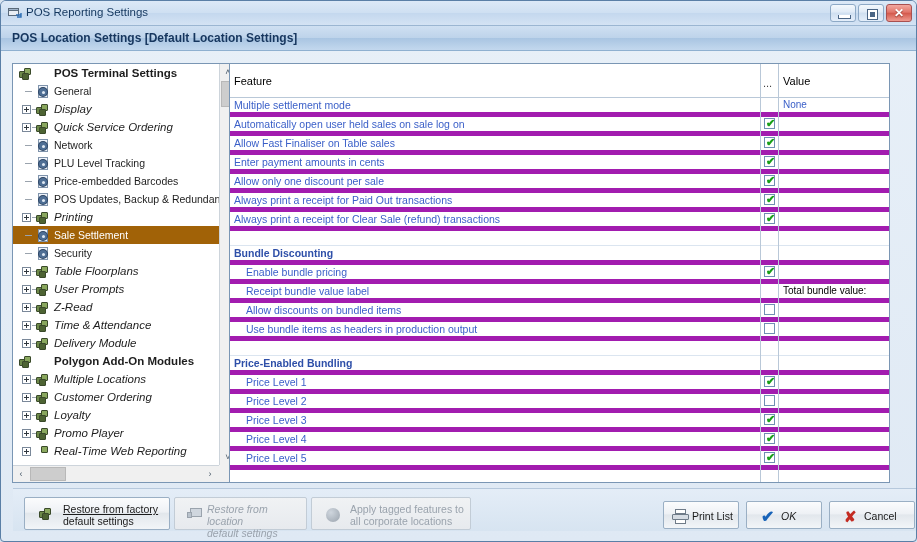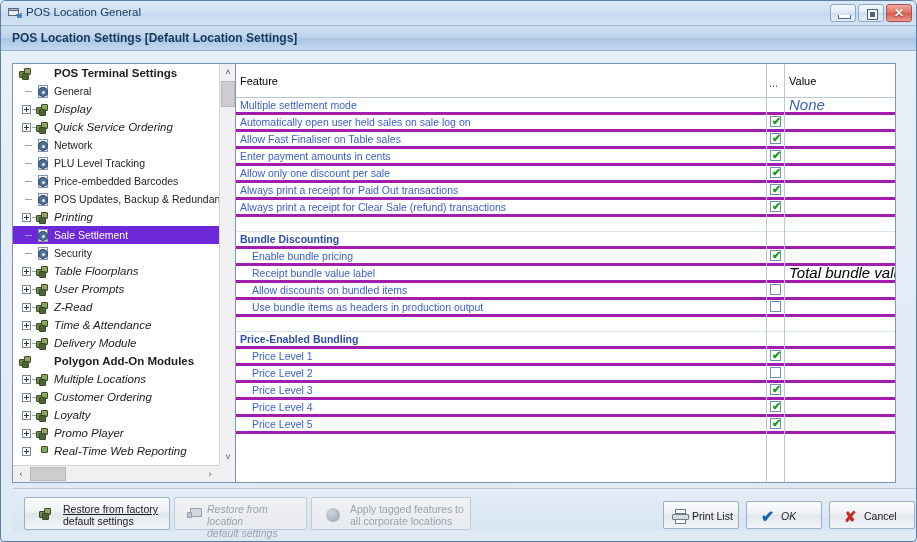--- a/index.html
+++ b/index.html
@@ -75,21 +75,21 @@
     border:1px solid #7a8899;background:#fff;box-sizing:border-box;
   }
   .tnode .plus:before{content:"";position:absolute;left:1px;top:3px;width:5px;height:1px;background:#31383f;}
   .tnode .plus:after{content:"";position:absolute;left:3px;top:1px;width:1px;height:5px;background:#31383f;}
   .tnode .elbow{position:absolute;left:12px;top:9px;width:7px;height:1px;background:#9aa3ad;}
   .tnode .connect{position:absolute;left:19px;top:9px;width:4px;height:1px;background:#9aa3ad;}
   .tnode .tlabel{position:absolute;left:41px;top:0;color:#1d1d1d;}
   .tnode.root .tlabel,.tnode.group .tlabel{font-weight:bold;font-size:11.5px;}
   .tnode.mid .tlabel{font-size:11.5px;font-style:italic;}
   .tnode.leaf .tlabel{font-size:10.5px;}
-  .tnode.sel{background:#6d28d9;}
+  .tnode.sel{background:#a16207;}
   .tnode.sel .tlabel{color:#fff;}
   .ic{position:absolute;left:23px;top:3px;width:14px;height:13px;}
   .tnode.root .ic,.tnode.group .ic{left:6px;}
   
   .ic-mod{position:relative;}
   .ic-mod i{position:absolute;display:block;border:1px solid #3a4a2a;box-sizing:border-box;}
   .ic-mod i.a{left:0;top:4px;width:7px;height:7px;background:#6e8a4a;border-radius:1px;}
   .ic-mod i.b{left:5px;top:1px;width:7px;height:7px;background:#8aa85e;border-radius:1px;}
   .ic-mod i.c{left:3px;top:6px;width:7px;height:7px;background:#4d6333;border-radius:1px;}
   
@@ -109,35 +109,35 @@
     position:absolute;left:0;bottom:0;width:100%;height:17px;
     background:#f0f0f0;border-top:1px solid #cdd4db;box-sizing:border-box;
   }
   .hsb-l,.hsb-r{position:absolute;top:0;width:16px;height:16px;color:#4a5a6a;font-size:9px;text-align:center;line-height:16px;}
   .hsb-l{left:0;}
   .hsb-r{right:17px;}
   .hthumb{position:absolute;left:17px;top:1px;width:36px;height:14px;background:#cdcdcd;border:1px solid #b8b8b8;box-sizing:border-box;}
   .corner{position:absolute;right:0;bottom:0;width:16px;height:17px;background:#f0f0f0;}
   
   .gridpanel{
-    position:absolute;left:234px;top:12px;width:661px;height:420px;
+    position:absolute;left:228px;top:12px;width:661px;height:420px;
     background:#fff;border:1px solid #7a96b4;box-sizing:border-box;
     overflow:hidden;
   }
   .ghead{position:relative;height:33px;border-bottom:1px solid #b9c8d8;background:#fff;}
   .gh-feature{position:absolute;left:4px;top:11px;font-size:11px;color:#000;}
   .gh-dots{position:absolute;left:533px;top:13px;font-size:11px;color:#444;}
   .gh-value{position:absolute;left:553px;top:11px;font-size:11px;color:#000;text-align:right;}
   .vline{position:absolute;top:0;width:1px;background:#b9c8d8;}
   .grows{position:absolute;left:0;top:34px;width:659px;height:384px;}
-  .grow{position:relative;height:14px;border-bottom:3px solid #a21caf;}
+  .grow{position:relative;height:14px;border-bottom:5px solid #a21caf;}
   .grow .fname{position:absolute;left:4px;top:0;line-height:14px;font-size:10.5px;color:#3a5fc8;white-space:nowrap;}
   .grow.section .fname{font-weight:bold;color:#2e4fa8;left:4px;}
   .grow .fname.ind{left:16px;}
-  .grow .val{position:absolute;left:553px;top:0;line-height:14px;font-size:15px;color:#3a5fc8;white-space:nowrap;font-style:italic;}
+  .grow .val{position:absolute;left:553px;top:0;line-height:14px;font-size:10px;color:#3a5fc8;white-space:nowrap;}
   .grow .val.black{color:#000;}
   .grow.blank{border-bottom:1px solid #dbe5f0;}
   .cbx{
     position:absolute;width:11px;height:11px;top:1px;
     border:1px solid #6f8fb3;background:#fff;box-sizing:border-box;
   }
   .cbx .tick{
     position:absolute;left:1px;top:-1px;width:9px;height:11px;
     color:#18a018;font-size:11px;font-weight:bold;line-height:11px;text-align:center;
   }
@@ -195,21 +195,21 @@
 <body>
 
 <div class="window">
 
   <div class="titlebar">
     <svg class="title-icon" viewBox="0 0 14 12">
       <rect x="0.5" y="1.5" width="10" height="7" fill="#e9eef4" stroke="#5a6a7a"></rect>
       <rect x="0.5" y="1.5" width="10" height="2" fill="#9fb4ca" stroke="#5a6a7a"></rect>
       <path d="M8 8 L13 8 L13 6 L13 10 L9 10" fill="none" stroke="#2f6fb5" stroke-width="1.4"></path>
     </svg>
-    <span class="title-text">POS Location General</span>
+    <span class="title-text">POS Reporting Settings</span>
     <div class="win-btns">
       <div class="win-btn">
         <span class="glyph-min"></span>
       </div>
       <div class="win-btn">
         <span class="glyph-max"></span>
       </div>
       <div class="win-btn close">
         <span class="glyph-close">✕</span>
       </div>

